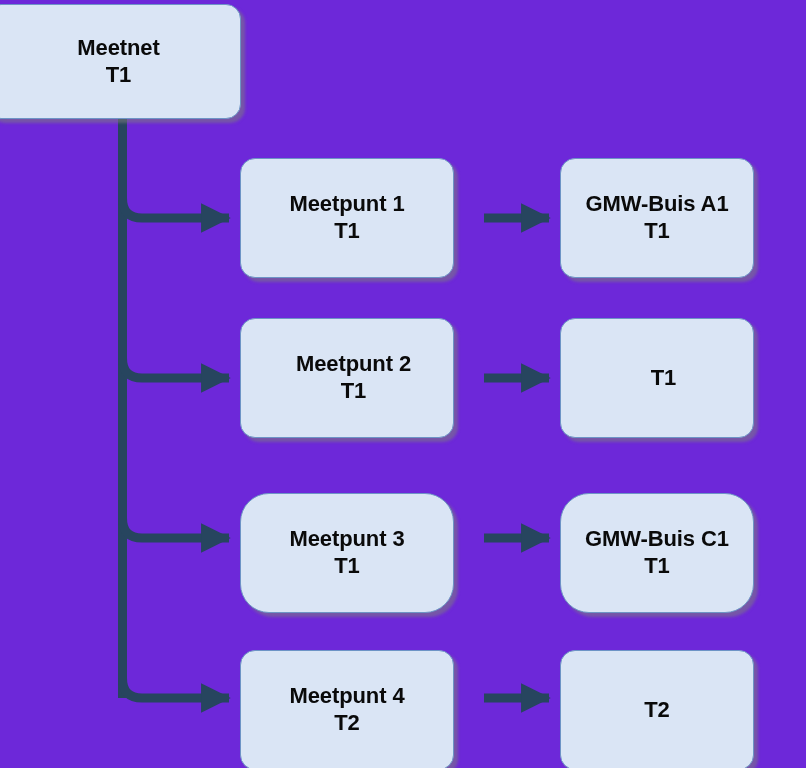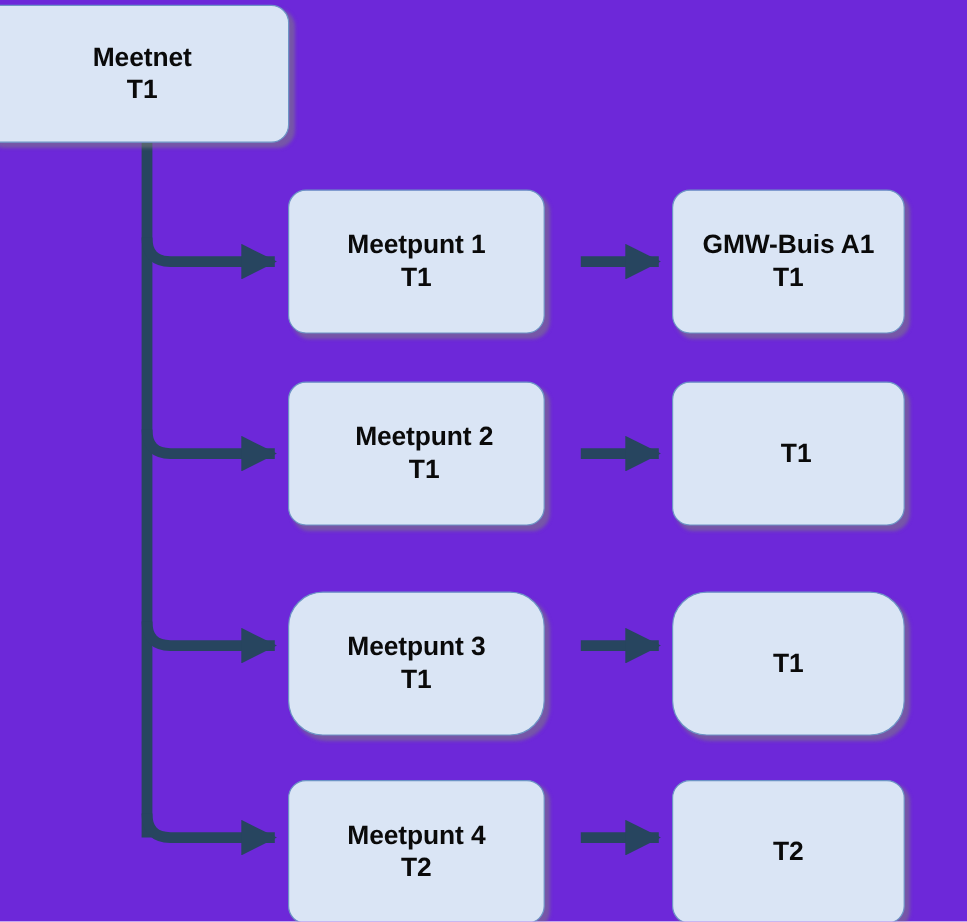--- a/index.html
+++ b/index.html
@@ -133,20 +133,21 @@
   </div>
   <div class="node col-right row2">
     <div class="sub">T1</div>
   </div>
 
   <div class="node col-mid row3">
     <div class="label">Meetpunt 3</div>
     <div class="sub">T1</div>
   </div>
   <div class="node col-right row3">
+    <div class="label">GMW-Buis C1</div>
     <div class="sub">T1</div>
   </div>
 
   <div class="node col-mid row4">
     <div class="label">Meetpunt 4</div>
     <div class="sub">T2</div>
   </div>
   <div class="node col-right row4">
     <div class="sub">T2</div>
   </div>

